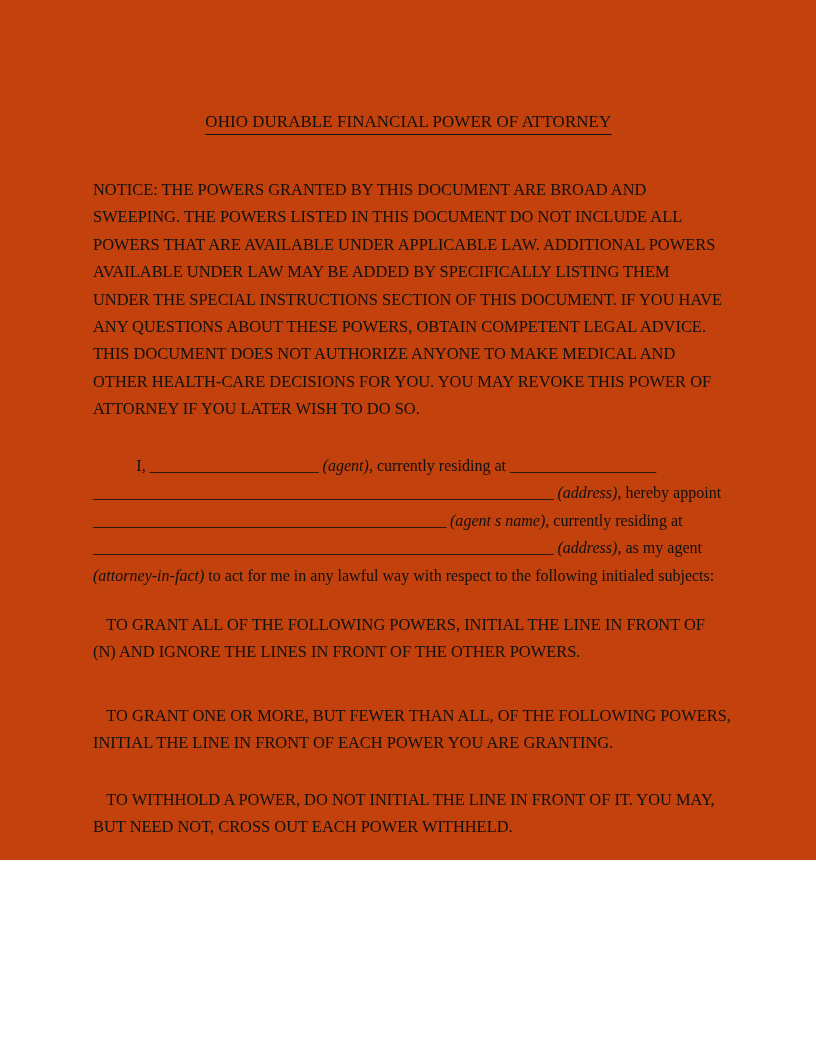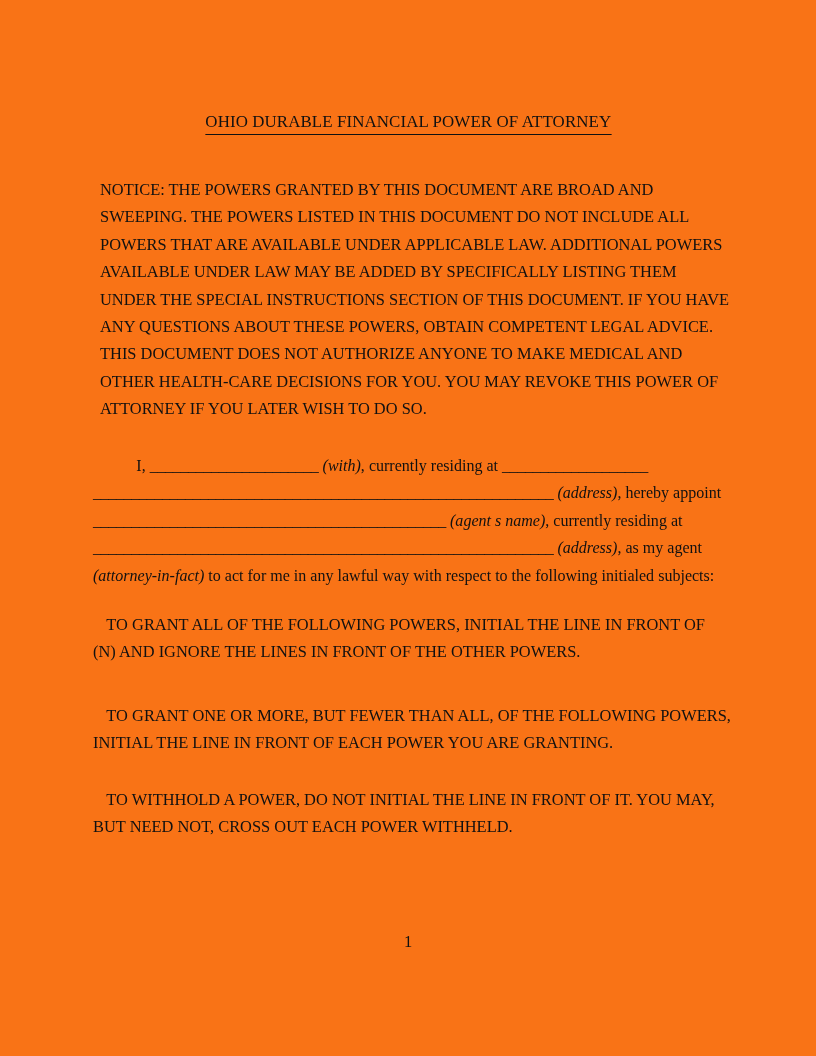--- a/index.html
+++ b/index.html
@@ -5,23 +5,23 @@
 <style>
   html, body {
     margin: 0;
     padding: 0;
     background: #ffffff;
   }
 
   .page {
     position: relative;
     width: 816px;
-    height: 1056px;
+    height: 860px;
     margin: 0 auto;
-    background: #f97316;
+    background: #c2410c;
     color: #111111;
     font-family: "Liberation Serif", "DejaVu Serif", serif;
     overflow: hidden;
     box-sizing: border-box;
   }
 
   
   .doc-title {
     position: absolute;
     top: 110px;
@@ -56,21 +56,21 @@
     transform: scaleX(0.955);
     transform-origin: left center;
   }
 
   
   .caps .ln {
     font-size: 17.2px;
   }
 
   
-  #notice-block   { top: 176px; margin-left: 7px; }
+  #notice-block   { top: 176px; }
   #party-block    { top: 452px; }
   #grant-all-block     { top: 611px; }
   #grant-some-block    { top: 702px; }
   #withhold-block      { top: 786px; }
 
   
   #party-block {
     font-size: 16.3px;
     line-height: 27.4px;
   }
@@ -121,21 +121,21 @@
     <span class="ln">AVAILABLE UNDER LAW MAY BE ADDED BY SPECIFICALLY LISTING THEM</span>
     <span class="ln">UNDER THE SPECIAL INSTRUCTIONS SECTION OF THIS DOCUMENT. IF YOU HAVE</span>
     <span class="ln">ANY QUESTIONS ABOUT THESE POWERS, OBTAIN COMPETENT LEGAL ADVICE.</span>
     <span class="ln">THIS DOCUMENT DOES NOT AUTHORIZE ANYONE TO MAKE MEDICAL AND</span>
     <span class="ln">OTHER HEALTH-CARE DECISIONS FOR YOU. YOU MAY REVOKE THIS POWER OF</span>
     <span class="ln">ATTORNEY IF YOU LATER WISH TO DO SO.</span>
   </div>
 
   <div class="block" id="party-block">
 
-    <span class="ln"><span class="indent"></span><span>I,</span> <span class="blank">______________________</span> <span class="lbl">(with)</span><span>, currently residing at</span> <span class="blank">___________________</span></span>
+    <span class="ln"><span class="indent"></span><span>I,</span> <span class="blank">______________________</span> <span class="lbl">(agent)</span><span>, currently residing at</span> <span class="blank">___________________</span></span>
 
     <span class="ln"><span class="blank">____________________________________________________________</span> <span class="lbl">(address)</span><span>, hereby appoint</span></span>
 
     <span class="ln"><span class="blank">______________________________________________</span> <span class="lbl">(agent s name)</span><span>, currently residing at</span></span>
 
     <span class="ln"><span class="blank">____________________________________________________________</span> <span class="lbl">(address)</span><span>, as my agent</span></span>
 
     <span class="ln"><span class="lbl">(attorney-in-fact)</span><span> to act for me in any lawful way with respect to the following initialed subjects:</span></span>
 
   </div>

